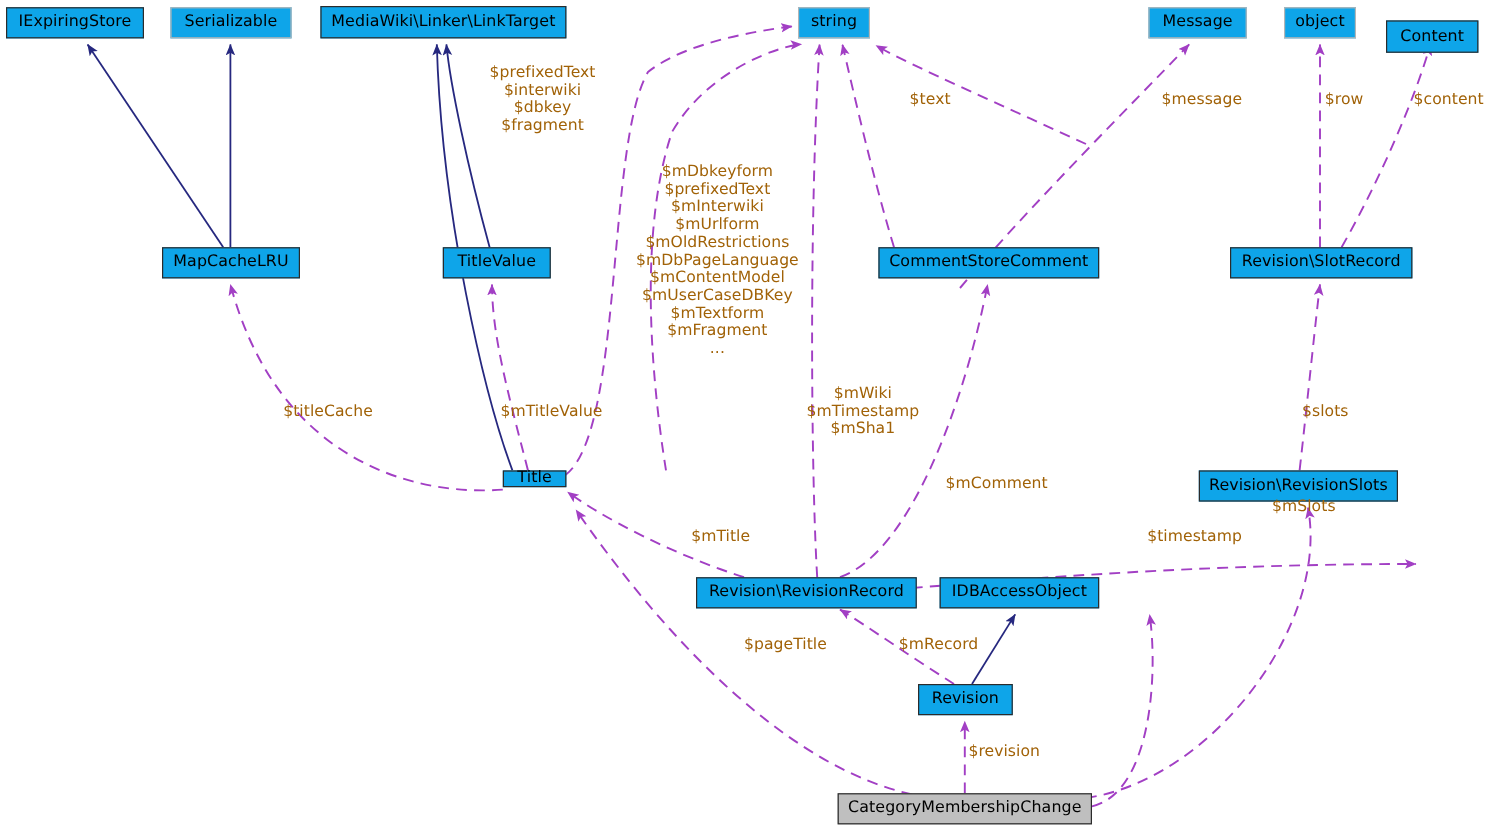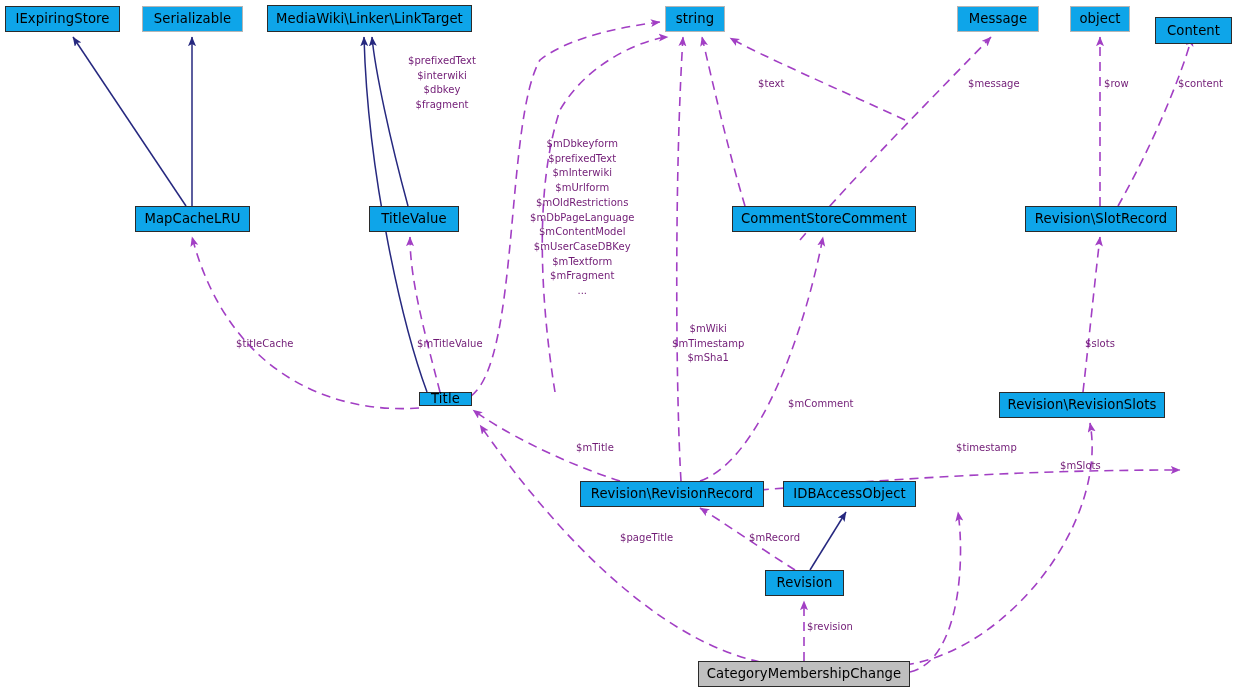--- a/index.html
+++ b/index.html
@@ -42,22 +42,22 @@
   }
   .node-box.weak {
     border: 1.4px solid #b5b5b5;
   }
   .node-box.highlight {
     background: #bfbfbf;
     border: 1.6px solid #2b2b2b;
   }
   .edge-label {
     position: absolute;
-    font-size: 10px;
-    color: #701a75;
+    font-size: 13px;
+    color: #a16207;
     white-space: pre;
     line-height: 14.7px;
     text-align: center;
     letter-spacing: 0.05px;
   }
   .edge-label.left {
     text-align: left;
   }
 </style>
 </head>
@@ -181,19 +181,19 @@
 ...</div>
       <div class="edge-label" style="left: 672px; top: 322px;">$mWiki
 $mTimestamp
 $mSha1</div>
       <div class="edge-label left" style="left: 236px; top: 337px;">$titleCache</div>
       <div class="edge-label left" style="left: 417px; top: 337px;">$mTitleValue</div>
       <div class="edge-label left" style="left: 1085px; top: 337px;">$slots</div>
       <div class="edge-label left" style="left: 788px; top: 397px;">$mComment</div>
       <div class="edge-label left" style="left: 576px; top: 441px;">$mTitle</div>
       <div class="edge-label left" style="left: 956px; top: 441px;">$timestamp</div>
-      <div class="edge-label left" style="left: 1060px; top: 459px;">$mSlots</div>
+      <div class="edge-label left" style="left: 1060px; top: 416px;">$mSlots</div>
       <div class="edge-label left" style="left: 620px; top: 531px;">$pageTitle</div>
       <div class="edge-label left" style="left: 749px; top: 531px;">$mRecord</div>
       <div class="edge-label left" style="left: 807px; top: 620px;">$revision</div>
     </div>
 
 </div>
 
 </body></html>

